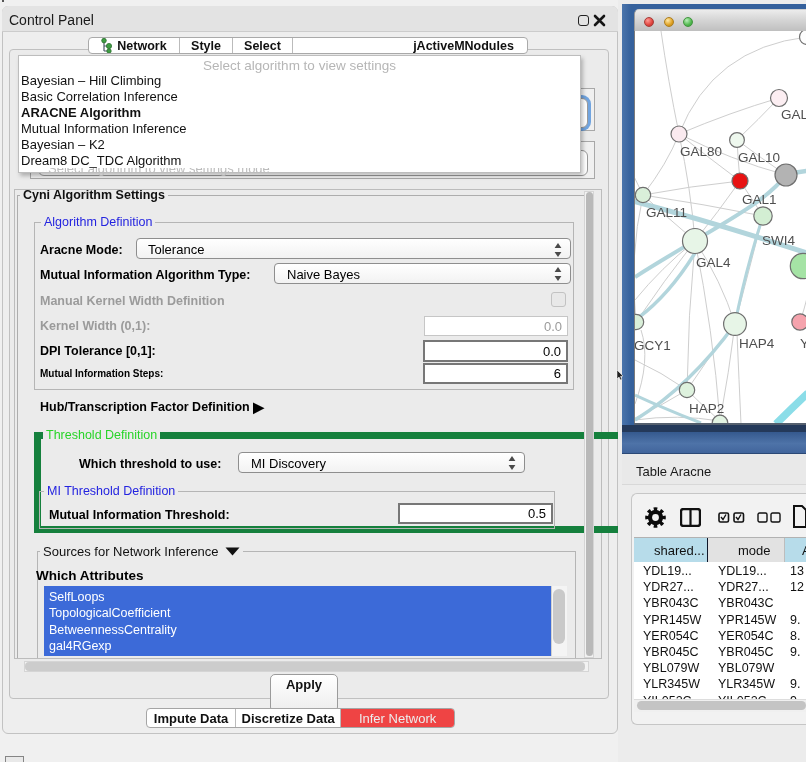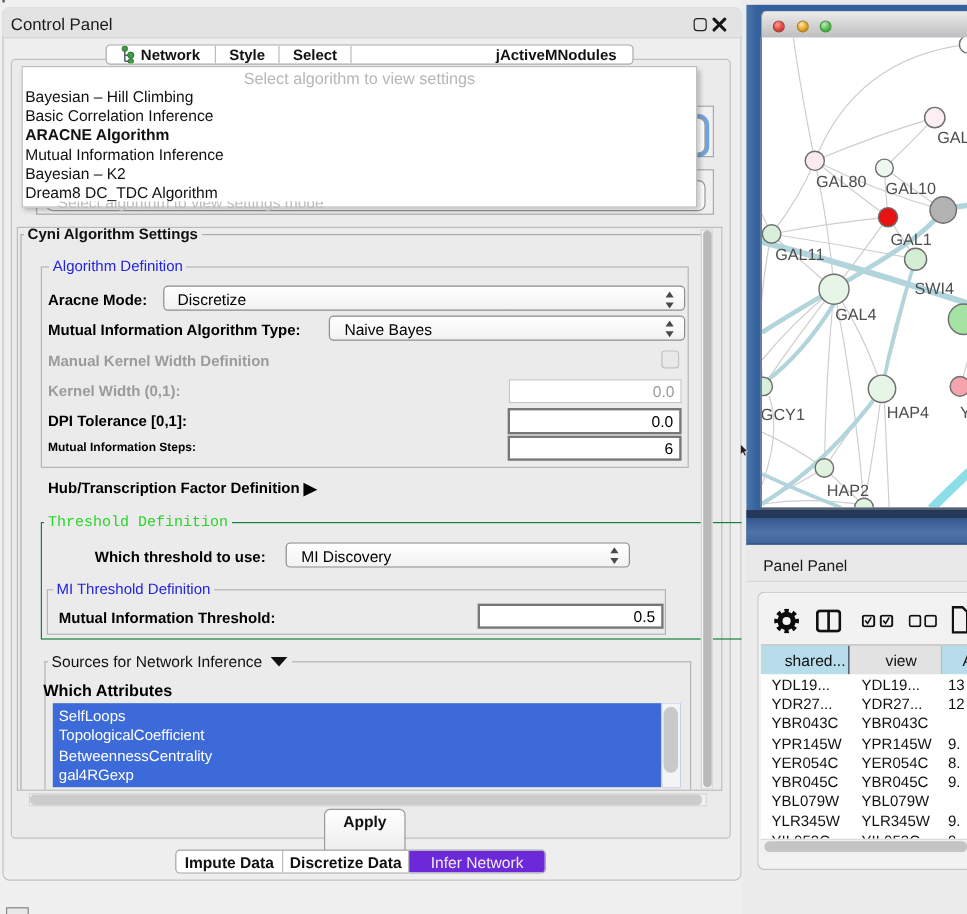--- a/index.html
+++ b/index.html
@@ -64,21 +64,21 @@
 <fieldset class="abs" style="left:17px;top:188px;width:570px;height:470px;border:1px solid #adadad;border-bottom:none;">
 <legend style="margin-left:2px;padding:0 3px;font-size:12.5px;font-weight:bold;color:#111;">Cyni Algorithm Settings</legend>
 </fieldset>
 
 <fieldset class="abs" style="left:34px;top:215px;width:540px;height:175px;border:1px solid #b5b5b5;">
 <legend style="margin-left:6px;padding:0 3px;font-size:12.5px;color:#2323e0;">Algorithm Definition</legend>
 </fieldset>
 
 <div class="abs bold" style="left:40px;top:243px;font-size:12.5px;">Aracne Mode:</div>
 <div class="abs" style="left:136px;top:238px;width:435px;height:21px;background:linear-gradient(#ffffff,#f2f2f2);border:1px solid #8e8e8e;border-radius:4px;"></div>
-<div class="abs" style="left:148px;top:242px;font-size:13px;">Discretize</div>
+<div class="abs" style="left:148px;top:242px;font-size:13px;">Tolerance</div>
 <svg class="abs" style="left:554px;top:243px;" width="8" height="14" viewBox="0 0 8 14">
     <path d="M4 0 L7.4 5 H0.6 Z" fill="#4a4a4a"></path>
     <path d="M4 14 L7.4 9 H0.6 Z" fill="#4a4a4a"></path>
   </svg>
 
 <div class="abs bold" style="left:40px;top:268px;font-size:12.5px;">Mutual Information Algorithm Type:</div>
 <div class="abs" style="left:274px;top:263px;width:297px;height:21px;background:linear-gradient(#ffffff,#f2f2f2);border:1px solid #8e8e8e;border-radius:4px;"></div>
 <div class="abs" style="left:287px;top:267px;font-size:13px;">Naive Bayes</div>
 <svg class="abs" style="left:554px;top:267px;" width="8" height="14" viewBox="0 0 8 14">
     <path d="M4 0 L7.4 5 H0.6 Z" fill="#4a4a4a"></path>
@@ -92,21 +92,21 @@
 <div class="abs" style="left:424px;top:316px;width:144px;height:20px;background:#fff;border:1px solid #c6c6c6;font-size:13px;color:#9b9b9b;text-align:right;padding:2px 5px 0 0;">0.0</div>
 
 <div class="abs bold" style="left:40px;top:344px;font-size:12.5px;">DPI Tolerance [0,1]:</div>
 <div class="abs" style="left:423px;top:340px;width:145px;height:22px;background:#fff;border:2px solid #777;font-size:13px;color:#000;text-align:right;padding:2px 5px 0 0;">0.0</div>
 
 <div class="abs bold" style="left:40px;top:368px;font-size:10px;">Mutual Information Steps:</div>
 <div class="abs" style="left:423px;top:363px;width:145px;height:21px;background:#fff;border:2px solid #777;font-size:13px;color:#000;text-align:right;padding:1px 5px 0 0;">6</div>
 
 <div class="abs bold" style="left:40px;top:398px;font-size:12.5px;">Hub/Transcription Factor Definition <span style="font-size:14px;position:relative;top:1px;">▶</span></div>
 
-<fieldset class="abs" style="left:34px;top:428px;width:600px;height:105px;border:1px solid #15803d;font-family:Liberation Mono, monospace;">
+<fieldset class="abs" style="left:34px;top:428px;width:600px;height:105px;border:7px solid #15803d;">
 <legend style="margin-left:2px;padding:0 3px;font-size:12.5px;color:#28d428;">Threshold Definition</legend>
 </fieldset>
 
 <div class="abs bold" style="left:79px;top:457px;font-size:12.5px;">Which threshold to use:</div>
 <div class="abs" style="left:238px;top:452px;width:287px;height:21px;background:linear-gradient(#ffffff,#f2f2f2);border:1px solid #8e8e8e;border-radius:4px;"></div>
 <div class="abs" style="left:251px;top:456px;font-size:13px;">MI Discovery</div>
 <svg class="abs" style="left:508px;top:456px;" width="8" height="14" viewBox="0 0 8 14">
     <path d="M4 0 L7.4 5 H0.6 Z" fill="#4a4a4a"></path>
     <path d="M4 14 L7.4 9 H0.6 Z" fill="#4a4a4a"></path>
   </svg>
@@ -136,21 +136,21 @@
 <div class="abs" style="left:584px;top:191px;width:10px;height:467px;background:#f2f2f2;border:1px solid #d5d5d5;"></div>
 <div class="abs" style="left:585.5px;top:192px;width:7px;height:464px;background:#b9b9b9;border-radius:4px;"></div>
 <div class="abs" style="left:24px;top:661px;width:565px;height:11px;background:#f2f2f2;border:1px solid #d5d5d5;"></div>
 <div class="abs" style="left:25px;top:662px;width:560px;height:9px;background:#cccccc;border-radius:4px;"></div>
 
 <div class="abs" style="left:270px;top:674px;width:68px;height:38px;background:linear-gradient(#ffffff,#ededed);border:1px solid #9b9b9b;border-radius:5px;text-align:center;font-size:13px;font-weight:bold;color:#111;padding-top:2px;">Apply</div>
 
 <div class="abs" style="left:146px;top:708px;width:309px;height:20px;background:#ffffff;border:1px solid #a5a5a5;border-radius:4px;overflow:hidden;display:flex;">
   <div style="width:90px;height:100%;border-right:1px solid #bbb;display:flex;align-items:center;justify-content:center;font-size:13px;font-weight:bold;color:#111;">Impute Data</div>
   <div style="width:106px;height:100%;border-right:1px solid #bbb;display:flex;align-items:center;justify-content:center;font-size:13px;font-weight:bold;color:#111;">Discretize Data</div>
-  <div style="width:114px;height:100%;background:#6d28d9;display:flex;align-items:center;justify-content:center;font-size:13px;color:#ececec;">Infer Network</div>
+  <div style="width:114px;height:100%;background:#ef4444;display:flex;align-items:center;justify-content:center;font-size:13px;color:#ececec;">Infer Network</div>
 </div>
 
 <div class="abs" style="left:5px;top:756px;width:19px;height:10px;background:#e9e9e9;border:1.5px solid #858585;"></div>
 
 <div class="abs" style="left:618px;top:0;width:188px;height:762px;background:#ececec;"></div>
 
 <div class="abs" style="left:622px;top:4px;width:184px;height:450px;background:linear-gradient(90deg,#4a74ab 0,#35619c 9px,#35619c 100%);"></div>
 
 <div class="abs" style="left:634px;top:9px;width:172px;height:22px;background:linear-gradient(#ececec,#d6d6d6 45%,#bfbfbf);border-radius:5px 0 0 0;border-left:1px solid #9a9a9a;border-top:1px solid #cfcfcf;"></div>
 <div class="abs" style="left:644px;top:17px;width:10px;height:10px;border-radius:50%;background:radial-gradient(circle at 35% 30%,#ff9a94,#e0443e 60%,#b03330);border:0.5px solid #a53c38;"></div>
@@ -241,21 +241,21 @@
 <div class="abs" style="left:634px;top:423px;width:172px;height:1.5px;background:#55606f;"></div>
 <div class="abs" style="left:622px;top:424.5px;width:184px;height:7px;background:#24395a;"></div>
 <div class="abs" style="left:622px;top:431.5px;width:184px;height:21.5px;background:linear-gradient(#35598e,#4e73a8 55%,#41659c);"></div>
 <div class="abs" style="left:622px;top:453px;width:184px;height:1.5px;background:#2b4976;"></div>
 
 <svg class="abs" style="left:616px;top:370px;" width="8" height="11" viewBox="0 0 8 11">
     <path d="M1,0 L1,9 L3,7 L4.5,10 L6,9.3 L4.5,6.5 L7,6 Z" fill="#222" stroke="#fff" stroke-width="0.5"></path>
   </svg>
 
 <div class="abs" style="left:622px;top:454px;width:184px;height:31px;background:#e9e9e9;border-bottom:1px solid #d8d8d8;"></div>
-<div class="abs" style="left:636px;top:464px;font-size:13px;color:#1a1a1a;">Panel Panel</div>
+<div class="abs" style="left:636px;top:464px;font-size:13px;color:#1a1a1a;">Table Aracne</div>
 
 <div class="abs" style="left:631px;top:493px;width:175px;height:232px;background:#f2f2f2;border:1px solid #c6c6c6;border-radius:6px 0 0 6px;border-right:none;"></div>
 
 <svg class="abs" style="left:645px;top:507px;" width="21" height="21" viewBox="0 0 21 21">
     <path fill="#0b0b0b" d="M20.59,8.41 A10.30,10.30 0 0 1 20.59,12.59 L17.94,12.04 A7.60,7.60 0 0 1 16.85,14.67 L19.11,16.15 A10.30,10.30 0 0 1 16.15,19.11 L14.67,16.85 A7.60,7.60 0 0 1 12.04,17.94 L12.59,20.59 A10.30,10.30 0 0 1 8.41,20.59 L8.96,17.94 A7.60,7.60 0 0 1 6.33,16.85 L4.85,19.11 A10.30,10.30 0 0 1 1.89,16.15 L4.15,14.67 A7.60,7.60 0 0 1 3.06,12.04 L0.41,12.59 A10.30,10.30 0 0 1 0.41,8.41 L3.06,8.96 A7.60,7.60 0 0 1 4.15,6.33 L1.89,4.85 A10.30,10.30 0 0 1 4.85,1.89 L6.33,4.15 A7.60,7.60 0 0 1 8.96,3.06 L8.41,0.41 A10.30,10.30 0 0 1 12.59,0.41 L12.04,3.06 A7.60,7.60 0 0 1 14.67,4.15 L16.15,1.89 A10.30,10.30 0 0 1 19.11,4.85 L16.85,6.33 A7.60,7.60 0 0 1 17.94,8.96 Z"></path>
     <circle cx="10.5" cy="10.5" r="3.4" fill="#f2f2f2"></circle>
   </svg>
 <svg class="abs" style="left:680px;top:508px;" width="21" height="19" viewBox="0 0 21 19">
   <rect x="1" y="1" width="19" height="17" rx="2.5" fill="none" stroke="#111" stroke-width="2.4"></rect>
   <line x1="10.5" y1="1" x2="10.5" y2="18" stroke="#111" stroke-width="2.2"></line>
@@ -269,21 +269,21 @@
 <svg class="abs" style="left:757px;top:512px;" width="24" height="11" viewBox="0 0 24 11">
   <rect x="1" y="1" width="9" height="9" rx="1.5" fill="none" stroke="#111" stroke-width="1.4"></rect>
   <rect x="14" y="1" width="9" height="9" rx="1.5" fill="none" stroke="#111" stroke-width="1.4"></rect>
 </svg>
 <svg class="abs" style="left:793px;top:505px;" width="14" height="24" viewBox="0 0 14 24">
   <path d="M1 1 h8 l4 4 v17 h-12 Z" fill="none" stroke="#111" stroke-width="2"></path>
 </svg>
 
 <div class="abs" style="left:634px;top:537px;width:172px;height:25px;display:flex;overflow:hidden;border-top:1px solid #b2b2b2;">
   <div style="width:74px;height:100%;background:#b7dcea;border-right:1px solid #0f172a;font-size:13px;color:#111;padding:5px 0 0 20px;">shared...</div>
-  <div style="width:77px;height:100%;background:#e2e2e2;border-right:1px solid #bdbdbd;font-size:13px;color:#111;padding:5px 0 0 30px;">view</div>
+  <div style="width:77px;height:100%;background:#e2e2e2;border-right:1px solid #bdbdbd;font-size:13px;color:#111;padding:5px 0 0 30px;">mode</div>
   <div style="width:21px;height:100%;background:#b7dcea;font-size:13px;color:#111;padding:5px 0 0 17px;">A</div>
 </div>
 
 <div class="abs" style="left:634px;top:562px;width:172px;height:137px;background:#ffffff;overflow:hidden;font-size:12.5px;color:#111;">
   <div style="position:absolute;left:9px;top:1px;line-height:16.2px;">YDL19...<br>YDR27...<br>YBR043C<br>YPR145W<br>YER054C<br>YBR045C<br>YBL079W<br>YLR345W<br>YIL052C</div>
   <div style="position:absolute;left:84px;top:1px;line-height:16.2px;">YDL19...<br>YDR27...<br>YBR043C<br>YPR145W<br>YER054C<br>YBR045C<br>YBL079W<br>YLR345W<br>YIL052C</div>
   <div style="position:absolute;left:156px;top:1px;line-height:16.2px;">13<br>12<br><br>9.<br>8.<br>9.<br><br>9.<br>9.</div>
 </div>
 
 <div class="abs" style="left:634px;top:699px;width:172px;height:13px;background:#f0f0f0;border-top:1px solid #ddd;"></div>

